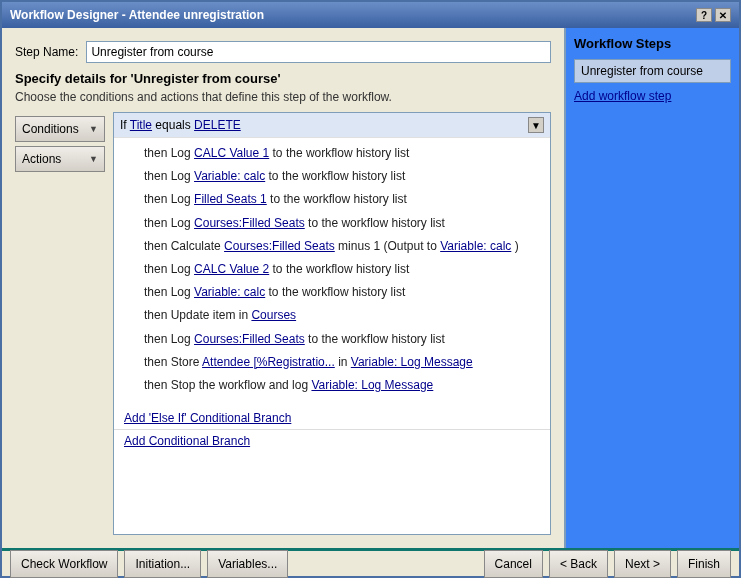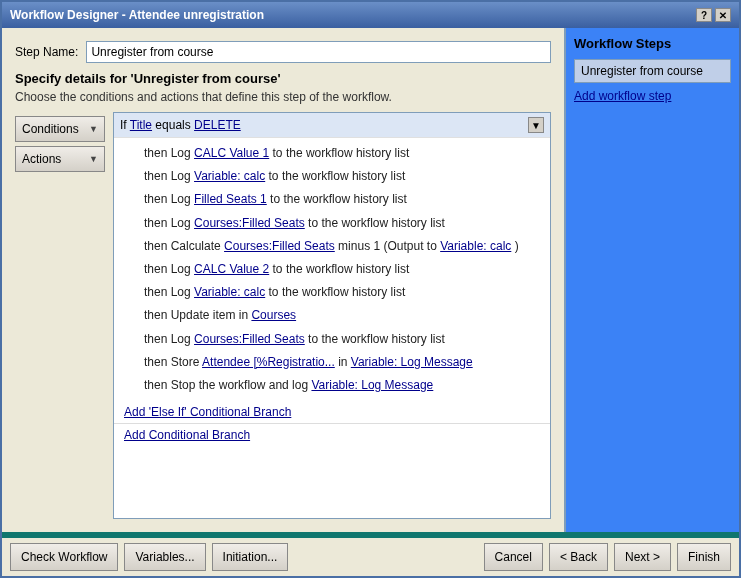--- a/index.html
+++ b/index.html
@@ -157,20 +157,21 @@
     }
 
     .action-item a, .action-item .link {
       color: #00008b;
       text-decoration: underline;
       cursor: pointer;
     }
 
     .add-else-row {
       padding: 4px 10px;
+      margin-top: 6px;
     }
 
     .add-else-link {
       color: #00008b;
       text-decoration: underline;
       cursor: pointer;
       font-size: 12px;
     }
 
     .left-buttons {
@@ -232,28 +233,28 @@
 
     .sidebar-add-link {
       color: #00008b;
       text-decoration: underline;
       cursor: pointer;
       font-size: 12px;
       margin-top: 2px;
     }
 
     .bottom-bar {
-      border-top: 6px solid #0f766e;
+      border-top: 3px solid #0f766e;
       padding: 6px 8px;
       display: flex;
       align-items: center;
       gap: 6px;
       background: #ece9d8;
       flex-shrink: 0;
-      height: 44px;
+      height: 28px;
     }
 
     .bottom-btn {
       height: 28px;
       background: linear-gradient(to bottom, #f0ede8, #d4d0c8);
       border: 1px solid #888;
       cursor: pointer;
       font-size: 12px;
       padding: 0 10px;
       white-space: nowrap;
@@ -372,22 +373,22 @@
     <div class="sidebar">
       <div class="sidebar-title">Workflow Steps</div>
       <div class="sidebar-step">Unregister from course</div>
       <span class="sidebar-add-link">Add workflow step</span>
     </div>
 
   </div>
 
   <div class="bottom-bar">
     <button class="bottom-btn">Check Workflow</button>
+    <button class="bottom-btn">Initiation...</button>
     <button class="bottom-btn">Variables...</button>
-    <button class="bottom-btn">Initiation...</button>
     <div class="spacer"></div>
     <button class="bottom-btn">Cancel</button>
     <button class="bottom-btn">&lt; Back</button>
     <button class="bottom-btn">Next &gt;</button>
     <button class="bottom-btn">Finish</button>
   </div>
 
 </div>
 
 </body></html>

